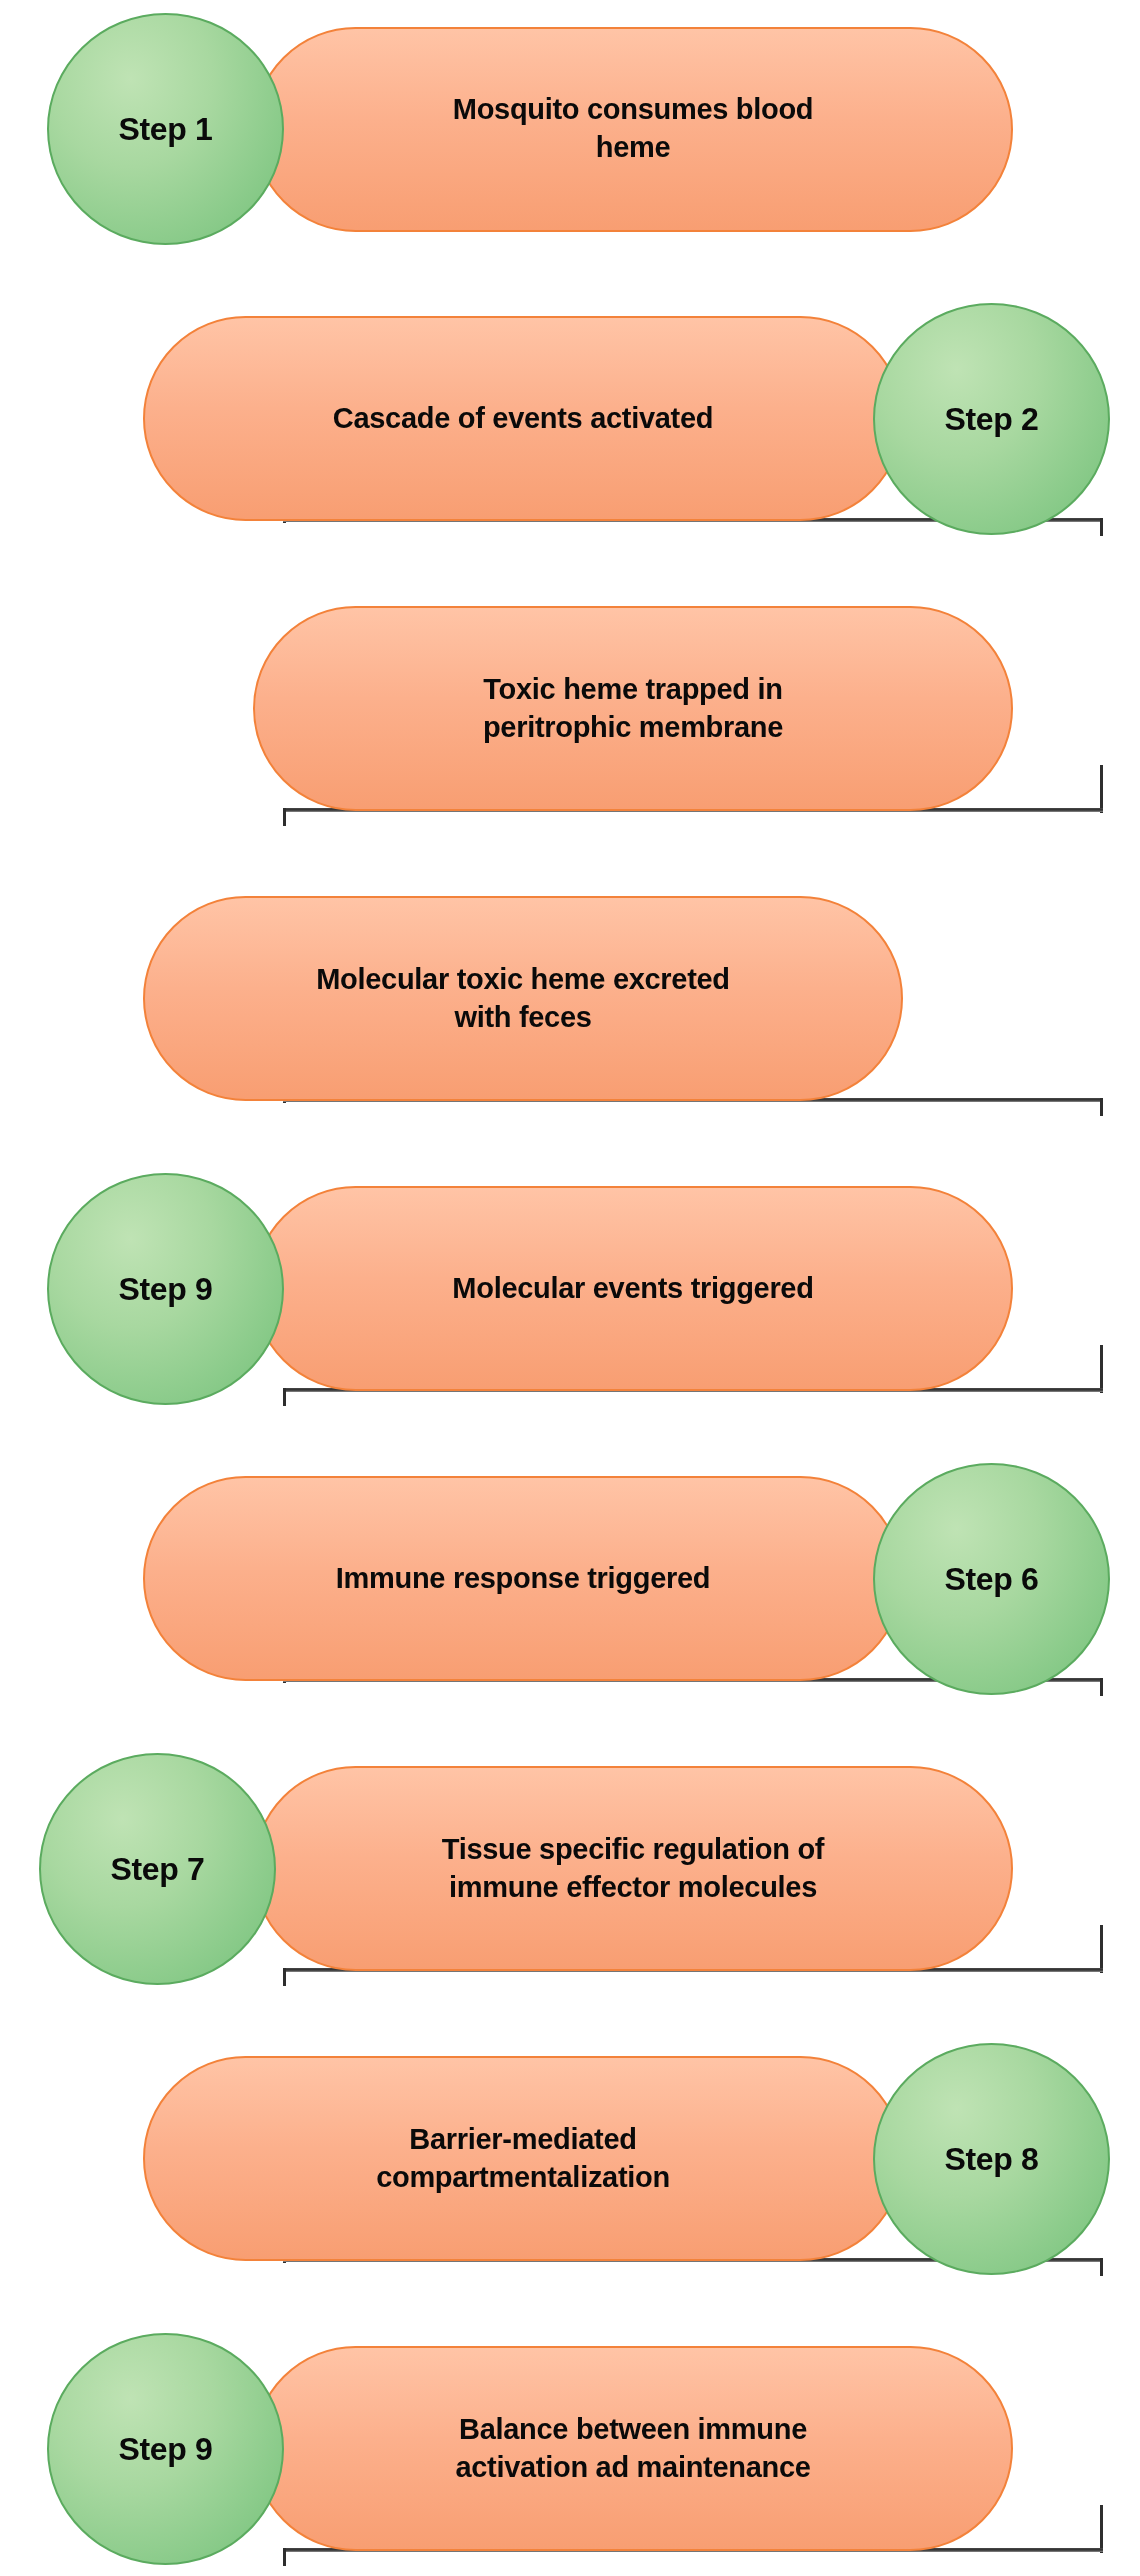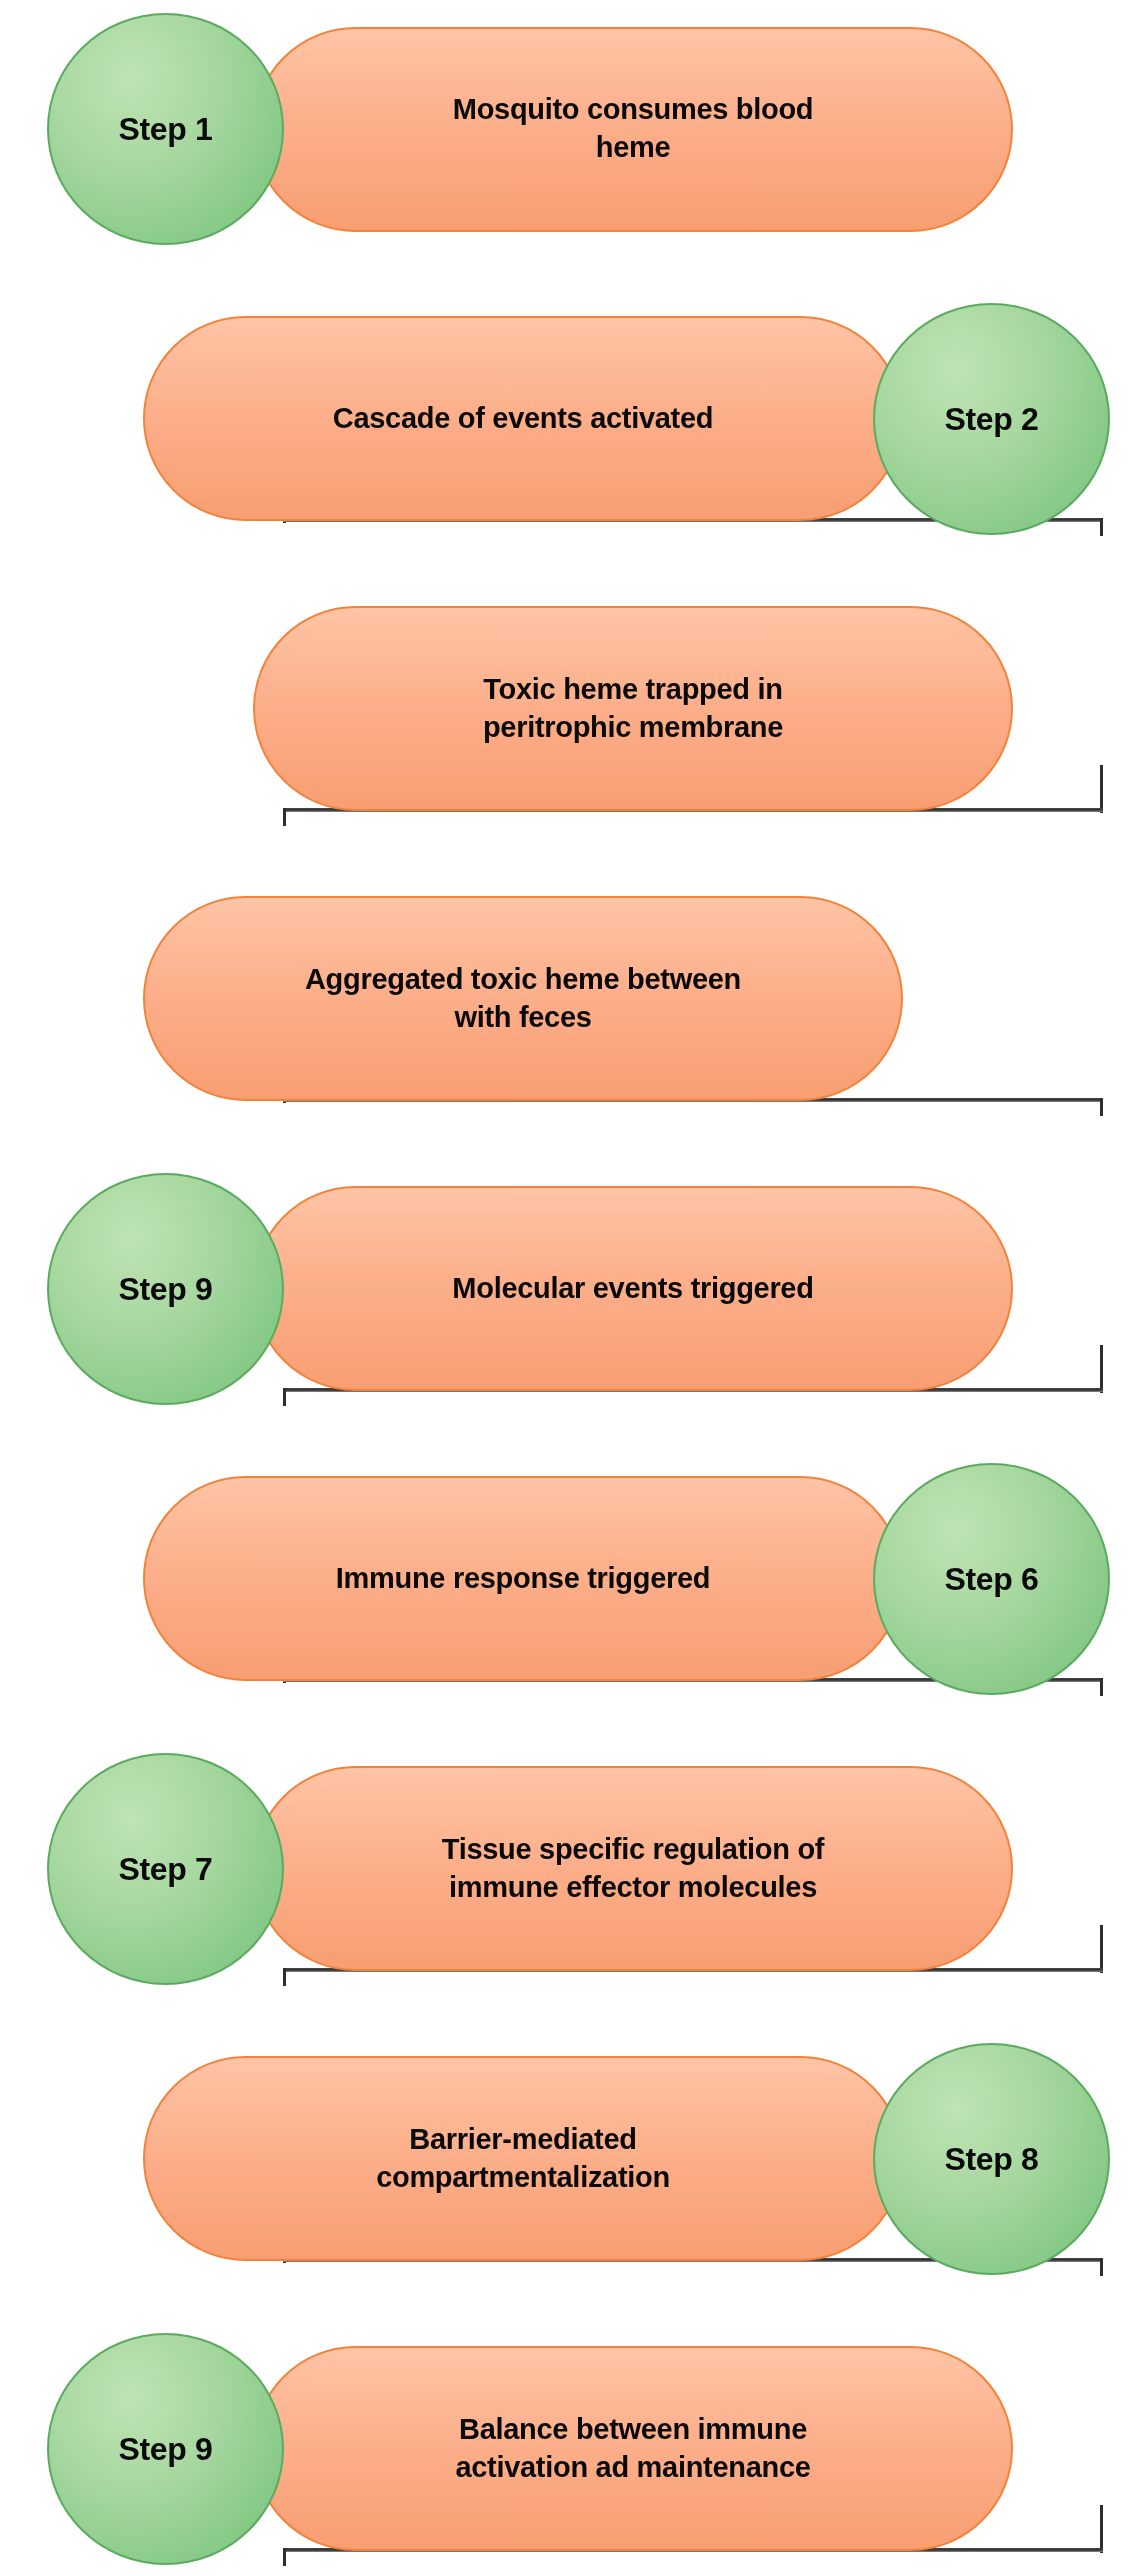--- a/index.html
+++ b/index.html
@@ -97,21 +97,21 @@
       </div>
     </div>
     <div class="row" style="top: 588px;">
       <div class="pill" style="left: 253px; width: 760px;">
         <div class="pill-text">Toxic heme trapped in
 peritrophic membrane</div>
       </div>
     </div>
     <div class="row" style="top: 878px;">
       <div class="pill" style="left: 143px; width: 760px;">
-        <div class="pill-text">Aggregated toxic heme between
+        <div class="pill-text">Molecular toxic heme excreted
 with feces</div>
       </div>
     </div>
     <div class="row" style="top: 1168px;">
       <div class="pill" style="left: 253px; width: 760px;">
         <div class="pill-text">Molecular events triggered</div>
       </div>
       <div class="circle" style="left: 47px;">
         <div class="circle-text">Step 9</div>
       </div>
@@ -122,21 +122,21 @@
       </div>
       <div class="circle" style="left: 873px;">
         <div class="circle-text">Step 6</div>
       </div>
     </div>
     <div class="row" style="top: 1748px;">
       <div class="pill" style="left: 253px; width: 760px;">
         <div class="pill-text">Tissue specific regulation of
 immune effector molecules</div>
       </div>
-      <div class="circle" style="left: 47px;">
+      <div class="circle" style="left: 39px;">
         <div class="circle-text">Step 7</div>
       </div>
     </div>
     <div class="row" style="top: 2038px;">
       <div class="pill" style="left: 143px; width: 760px;">
         <div class="pill-text">Barrier-mediated
 compartmentalization</div>
       </div>
       <div class="circle" style="left: 873px;">
         <div class="circle-text">Step 8</div>

